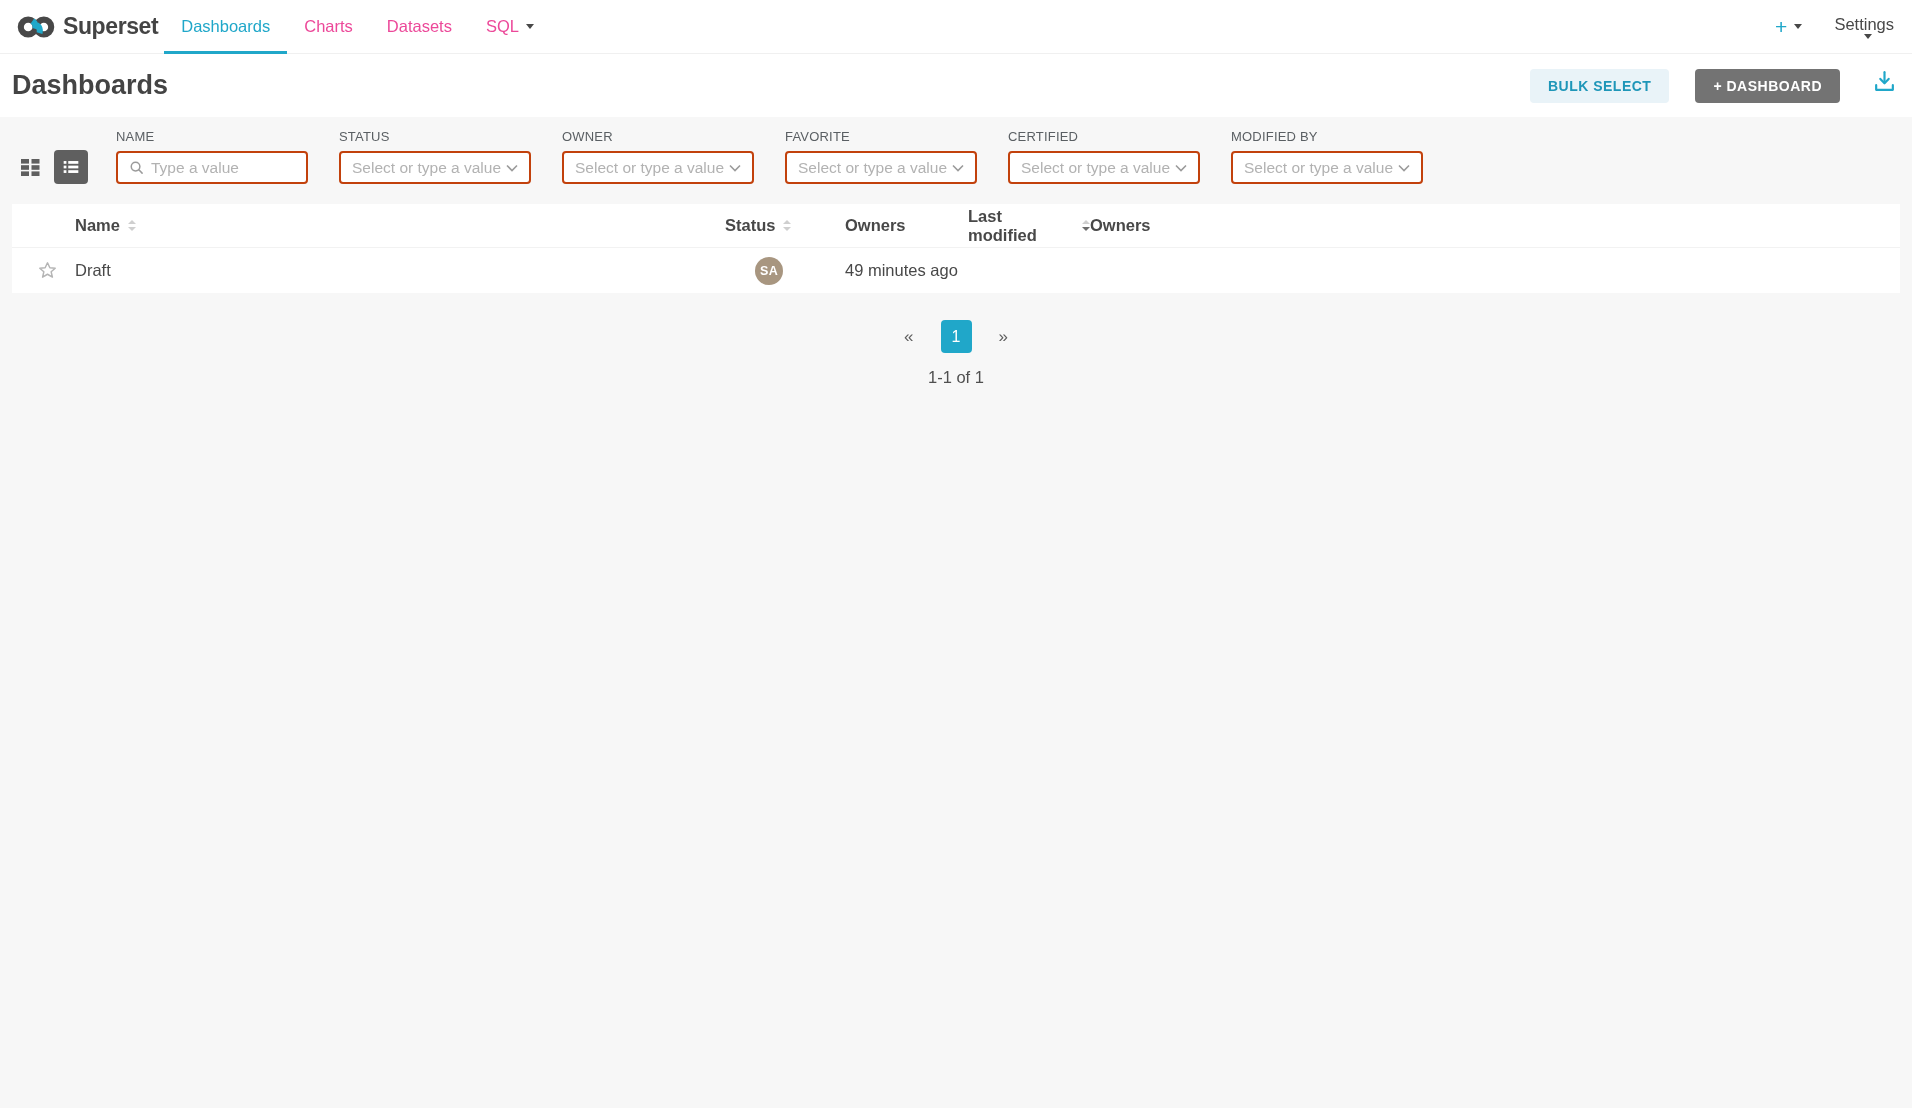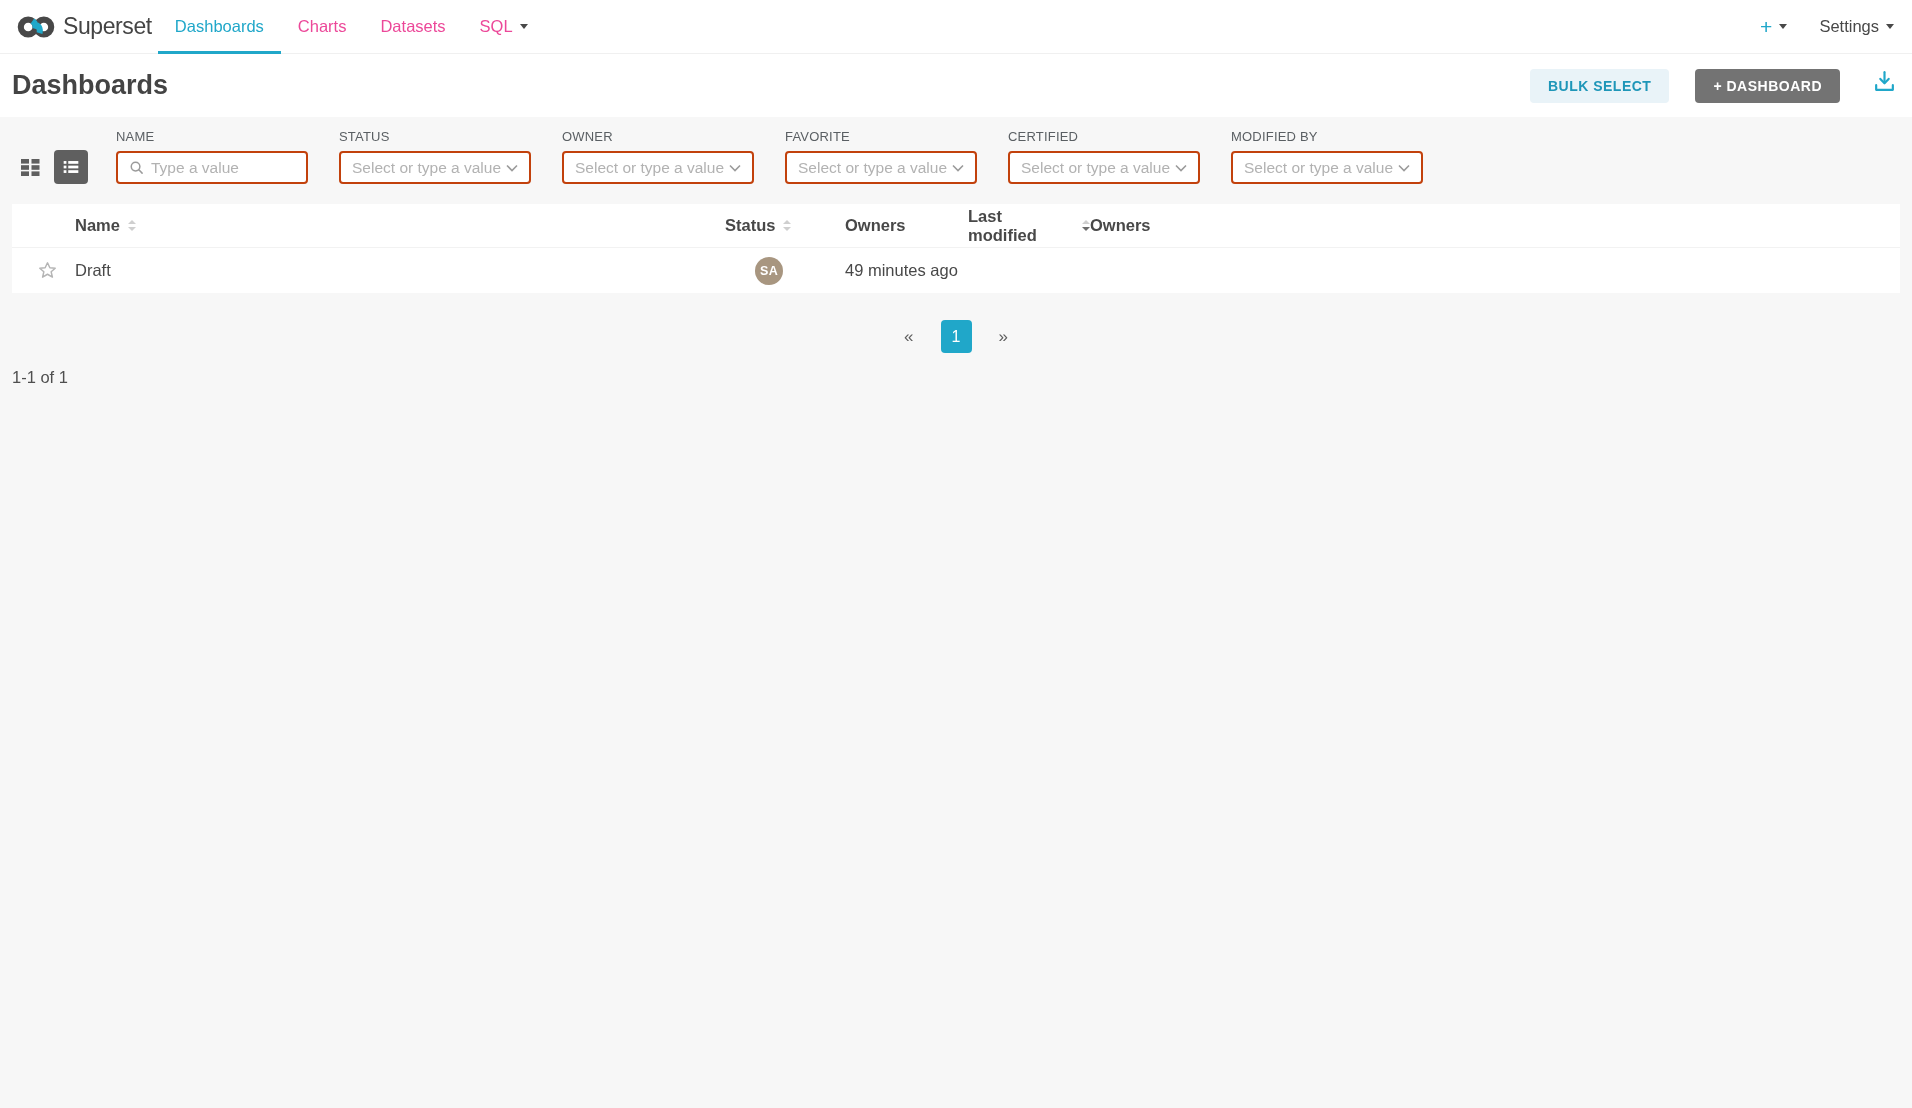--- a/index.html
+++ b/index.html
@@ -15,21 +15,21 @@
   .navbar {
     height: 54px;
     background: #fff;
     border-bottom: 1px solid #f0f0f0;
     display: flex;
     align-items: stretch;
     padding-left: 16px;
     padding-right: 18px;
   }
   .brand { display:flex; align-items:center; gap:7px; margin-right:6px; cursor:pointer; }
-  .brand-text { font-size:23px; font-weight:normal; color:#444; letter-spacing:-0.4px; }
+  .brand-text { font-size:23px; font-weight:bold; color:#444; letter-spacing:-0.4px; }
   .nav-items { display:flex; align-items:stretch; }
   .nav-item {
     display:flex; align-items:center;
     padding: 0 17px;
     font-size: 16.5px;
     color:#ec4899;
     position:relative;
     cursor:pointer;
   }
   .nav-item.active { color:#20a7c9; }
@@ -37,21 +37,21 @@
     position:absolute; left:0; right:0; bottom:-1px; height:3px; background:#20a7c9;
   }
   .caret-down {
     display:inline-block; width:0; height:0;
     border-left:4.5px solid transparent; border-right:4.5px solid transparent;
     border-top:5px solid #484848;
     margin-left:7px;
   }
   .nav-right { margin-left:auto; display:flex; align-items:center; gap:32px; }
   .nav-plus { display:flex; align-items:center; font-size:21px; color:#20a7c9; cursor:pointer; }
-  .nav-settings { display:flex; align-items:center; font-size:16.5px; color:#484848; cursor:pointer; }
+  .nav-settings { display:flex; align-items:center; font-size:16.5px; color:#484848; cursor:pointer;flex-direction:column; }
 
   
   .submenu {
     height: 63px;
     background:#fff;
     display:flex;
     align-items:center;
     padding: 0 15px 0 12px;
   }
   .page-title { font-size:27px; font-weight:bold; color:#444; }
@@ -125,21 +125,21 @@
   }
 
   
   .pagination { display:flex; align-items:center; justify-content:center; gap:27px; margin-top:27px; }
   .page-arrow { color:#5e5e5e; font-size:17px; cursor:pointer; }
   .page-btn {
     width:31px; height:33px; border-radius:4px; background:#20a7c9;
     color:#fff; font-size:16px;
     display:flex; align-items:center; justify-content:center; cursor:pointer;
   }
-  .page-summary { margin-top:15px; font-size:16.5px; color:#4f4f4f; }
+  .page-summary { text-align:center; margin-top:15px; font-size:16.5px; color:#4f4f4f; }
 </style>
 </head>
 <body>
 
 <div class="navbar">
   <div class="brand">
     <span style="display:flex;">
       <svg width="40" height="28" viewBox="0 0 46 30">
         <circle cx="14" cy="15" r="8.5" fill="none" stroke="#484848" stroke-width="7"></circle>
         <circle cx="32" cy="15" r="8.5" fill="none" stroke="#484848" stroke-width="7"></circle>

